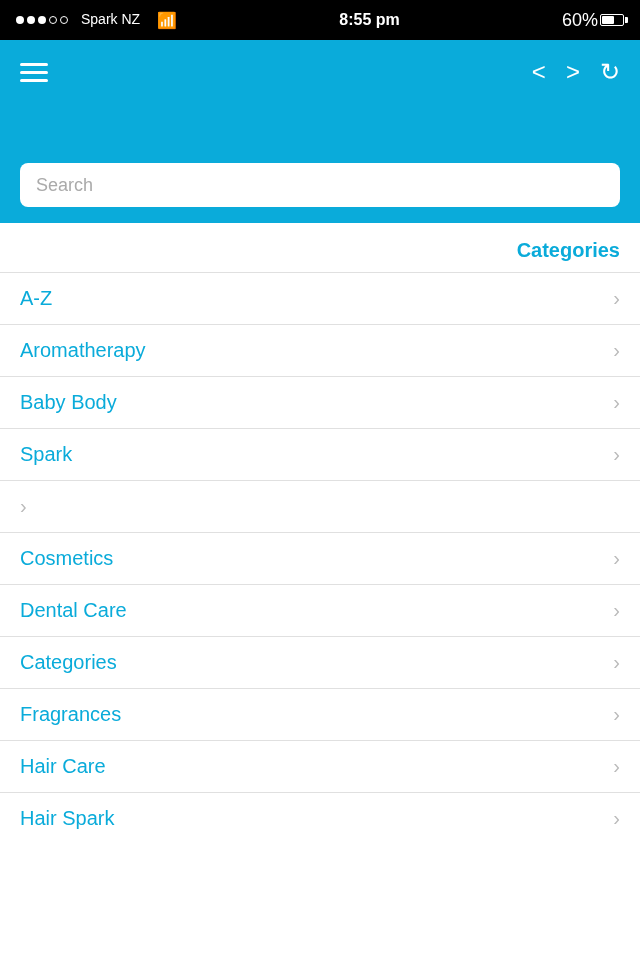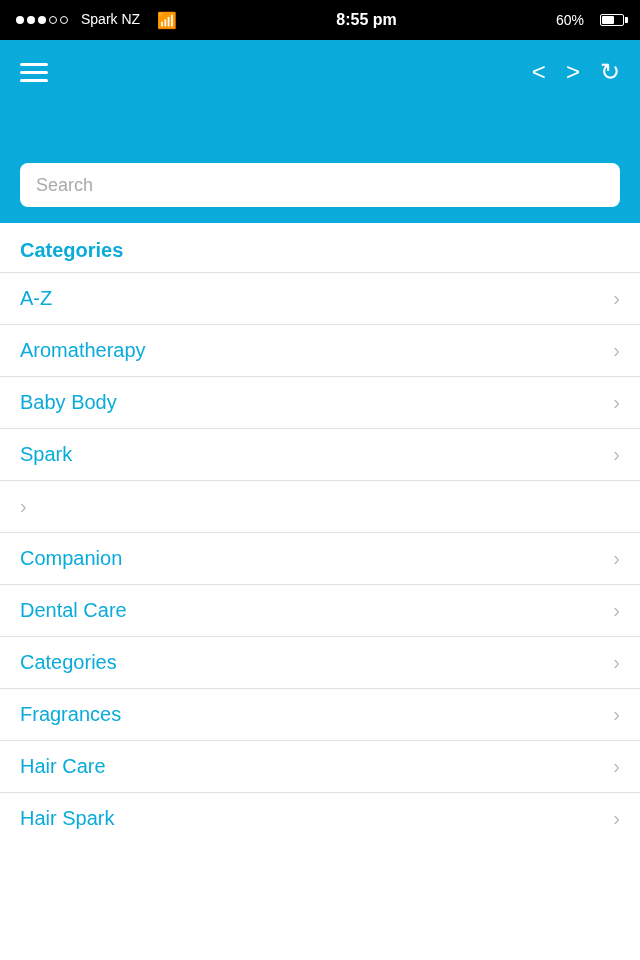--- a/index.html
+++ b/index.html
@@ -64,22 +64,22 @@
     }
 
     .status-center {
       font-size: 16px;
       font-weight: 600;
     }
 
     .status-right {
       display: flex;
       align-items: center;
-      gap: 16px;
-      font-size: 14px;
+      gap: 2px;
+      font-size: 18px;
       text-align: right;
     }
 
     .battery-container {
       display: flex;
       align-items: center;
       gap: 2px;
     }
 
     .battery-icon {
@@ -177,20 +177,21 @@
     }
 
     .search-input::placeholder {
       color: #aaa;
     }
 
     
     .content {
       background: #7dd3fc;
       overflow-y: auto;
+      text-align: right;
     }
 
     
     .categories-header {
       padding: 16px 20px 10px;
       background: #fff;
     }
 
     .categories-title {
       font-size: 20px;
@@ -289,21 +290,21 @@
         <span class="chevron-icon">›</span>
       </li>
       <li class="category-item">
         <span class="category-label">Spark</span>
         <span class="chevron-icon">›</span>
       </li>
       <li class="category-item">
         <span class="chevron-icon">›</span>
       </li>
       <li class="category-item">
-        <span class="category-label">Companion</span>
+        <span class="category-label">Cosmetics</span>
         <span class="chevron-icon">›</span>
       </li>
       <li class="category-item">
         <span class="category-label">Dental Care</span>
         <span class="chevron-icon">›</span>
       </li>
       <li class="category-item">
         <span class="category-label">Categories</span>
         <span class="chevron-icon">›</span>
       </li>

